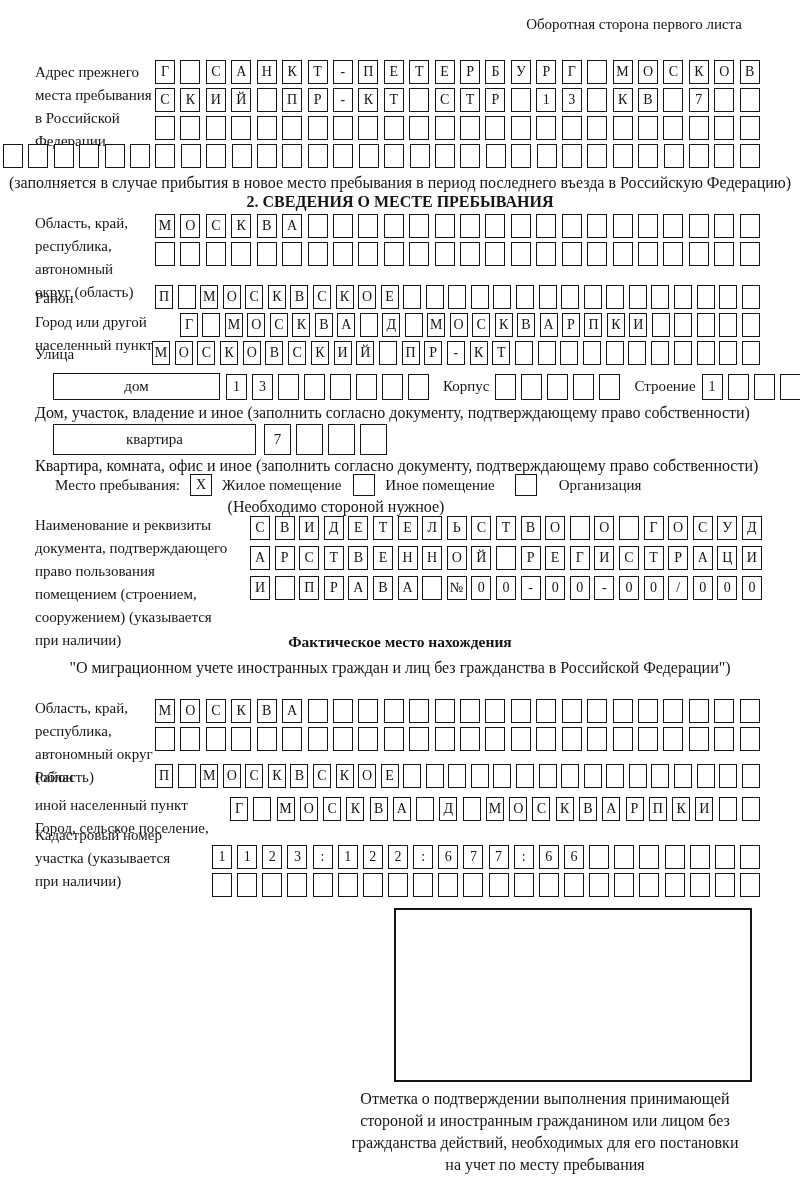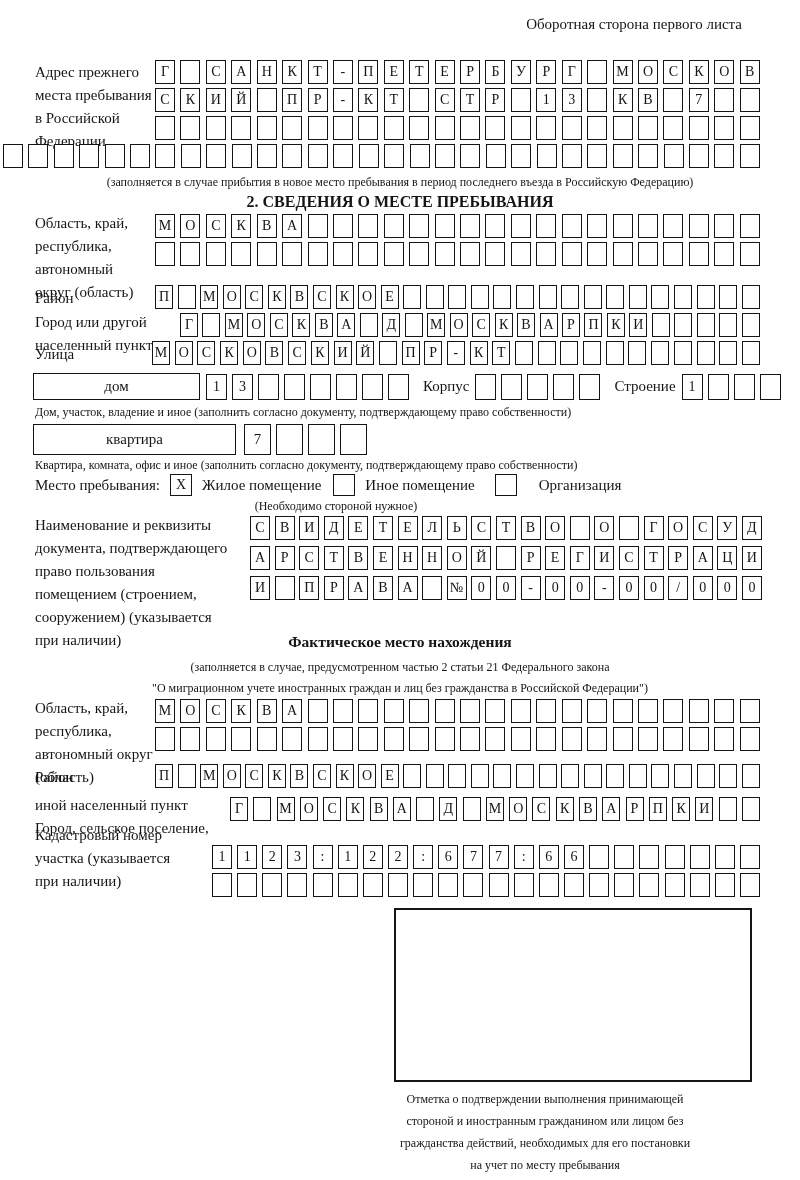--- a/index.html
+++ b/index.html
@@ -1,30 +1,30 @@
 <!DOCTYPE html>
 <html><head>
 <meta charset="utf-8">
 <style>
   html,body{margin:0;padding:0;background:#fff;}
   .page{position:relative;width:800px;height:1180px;background:#fff;
         font-family:Liberation Serif, serif;color:#151515;overflow:hidden;}
   .abs{position:absolute;}
   .label{position:absolute;font-size:15px;line-height:23px;}
-  .note{position:absolute;font-size:12px;line-height:19px;}
+  .note{position:absolute;font-size:16px;line-height:19px;}
   .center{text-align:center;}
   .title{position:absolute;left:0;width:800px;text-align:center;font-weight:bold;font-size:16px;}
   .cellrow{position:absolute;display:flex;justify-content:space-between;}
   .cell{flex:0 0 auto;width:20px;height:24px;border:1.5px solid #151515;box-sizing:border-box;
         display:flex;align-items:center;justify-content:center;font-size:14px;line-height:1;background:#fff;}
   .c18 .cell{width:18px;}
   .minirow{display:flex;gap:5px;}
   .mr26 .cell{width:21px;height:26px;}
   .mr31 .cell{width:27px;height:31px;font-size:15px;}
-  .hrow{position:absolute;display:flex;align-items:center;}
+  .hrow{position:absolute;display:flex;align-items:center;margin-left:20px;}
   .wbox{border:1.5px solid #151515;box-sizing:border-box;display:flex;align-items:center;justify-content:center;font-size:15px;background:#fff;}
   .inlabel{font-size:15px;white-space:nowrap;}
   .cb{width:22px;height:22px;border:1.5px solid #151515;box-sizing:border-box;display:flex;
       align-items:center;justify-content:center;font-size:14px;background:#fff;}
   .stampbox{position:absolute;border:2px solid #151515;box-sizing:border-box;background:#fff;}
 </style>
 </head>
 <body>
 
 <div class="page">
@@ -430,21 +430,20 @@
       <span class="cell">0</span>
       <span class="cell">0</span>
       <span class="cell">/</span>
       <span class="cell">0</span>
       <span class="cell">0</span>
       <span class="cell">0</span>
     </div>
 
   <div class="title" style="top:633px;font-size:15.5px;">Фактическое место нахождения</div>
   <div class="note center" style="left:0;top:657px;width:800px;line-height:21px;">
-      <div>(заполняется в случае, предусмотренном частью 2 статьи 21 Федерального закона</div>
       <div>"О миграционном учете иностранных граждан и лиц без гражданства в Российской Федерации")</div>
     </div>
 
   <div class="label" style="left:35px;top:697px;width:135px;">
       <div>Область, край,</div>
       <div>республика,</div>
       <div>автономный округ</div>
       <div>(область)</div>
     </div>
   <div class="cellrow" style="left:155px;top:699px;width:605px;">

